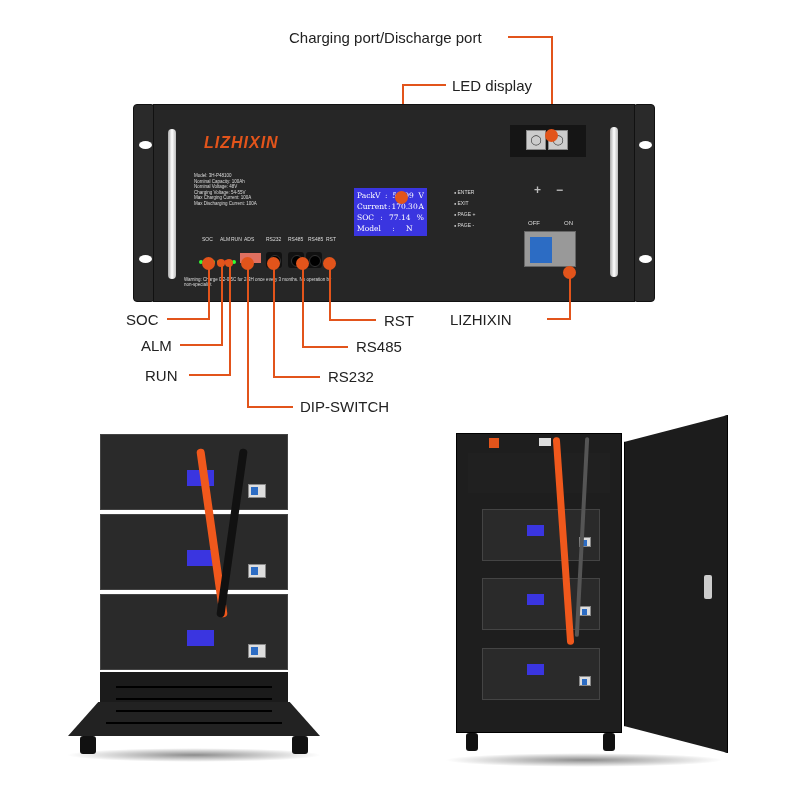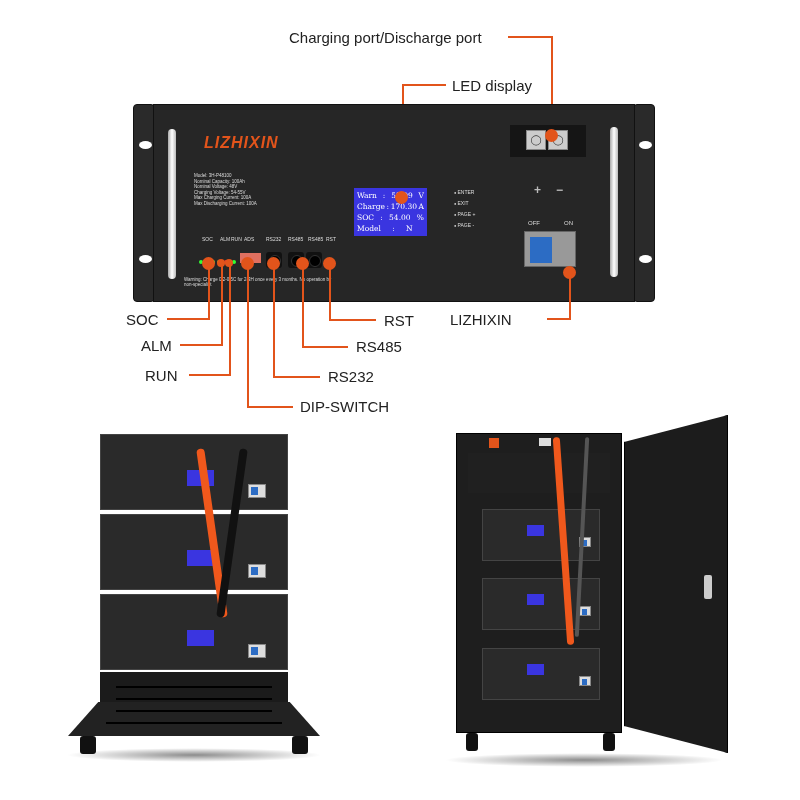--- a/index.html
+++ b/index.html
@@ -88,35 +88,35 @@
     <div class="led" style="left:70px;background:#e33"></div>
     <div class="led" style="left:78px"></div>
     <div class="dip"></div>
     <div class="port" style="left:112px"></div>
     <div class="port" style="left:134px"></div>
     <div class="port" style="left:152px"></div>
     <div class="led" style="left:175px;background:#36c"></div>
     <div class="abs" style="left:30px;top:172px;color:#ddd;font-size:4.5px;width:150px">Warning: Charge 0.2-0.5C for 2-3H once every 3 months. No operation by non-specialist</div>
     <div class="lcd">
       <div class="r">
-          <span>Warn</span>
+          <span>PackV</span>
           <span>:</span>
           <span>53.99</span>
           <span>V</span>
         </div>
       <div class="r">
-          <span>Charge</span>
+          <span>Current</span>
           <span>:</span>
           <span>170.30</span>
           <span>A</span>
         </div>
       <div class="r">
           <span>SOC</span>
           <span>:</span>
-          <span>54.00</span>
+          <span>77.14</span>
           <span>%</span>
         </div>
       <div class="r">
           <span>Model</span>
           <span>:</span>
           <span>N</span>
           <span></span>
         </div>
     </div>
     <div class="btns">

